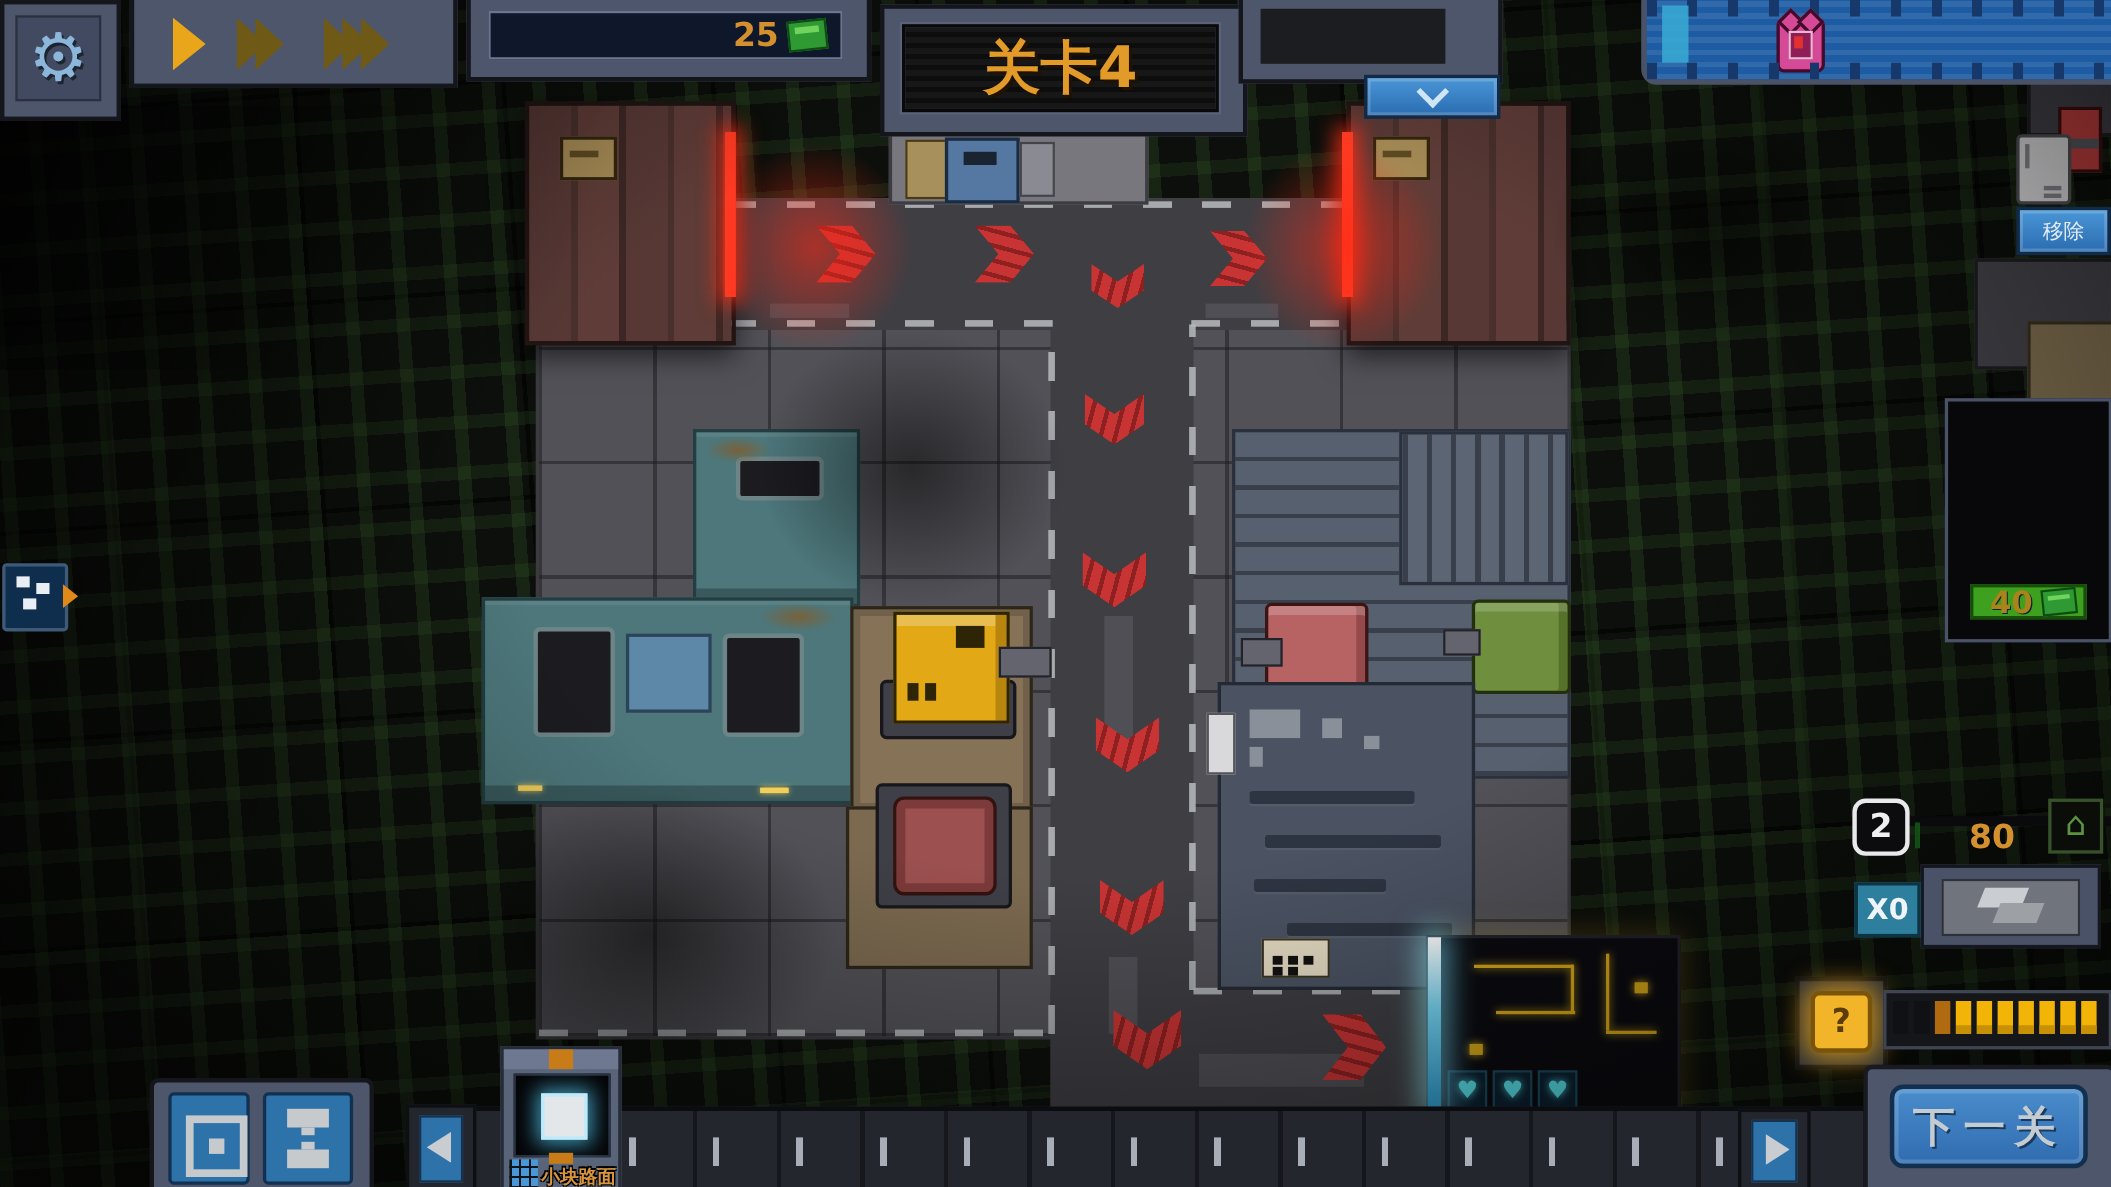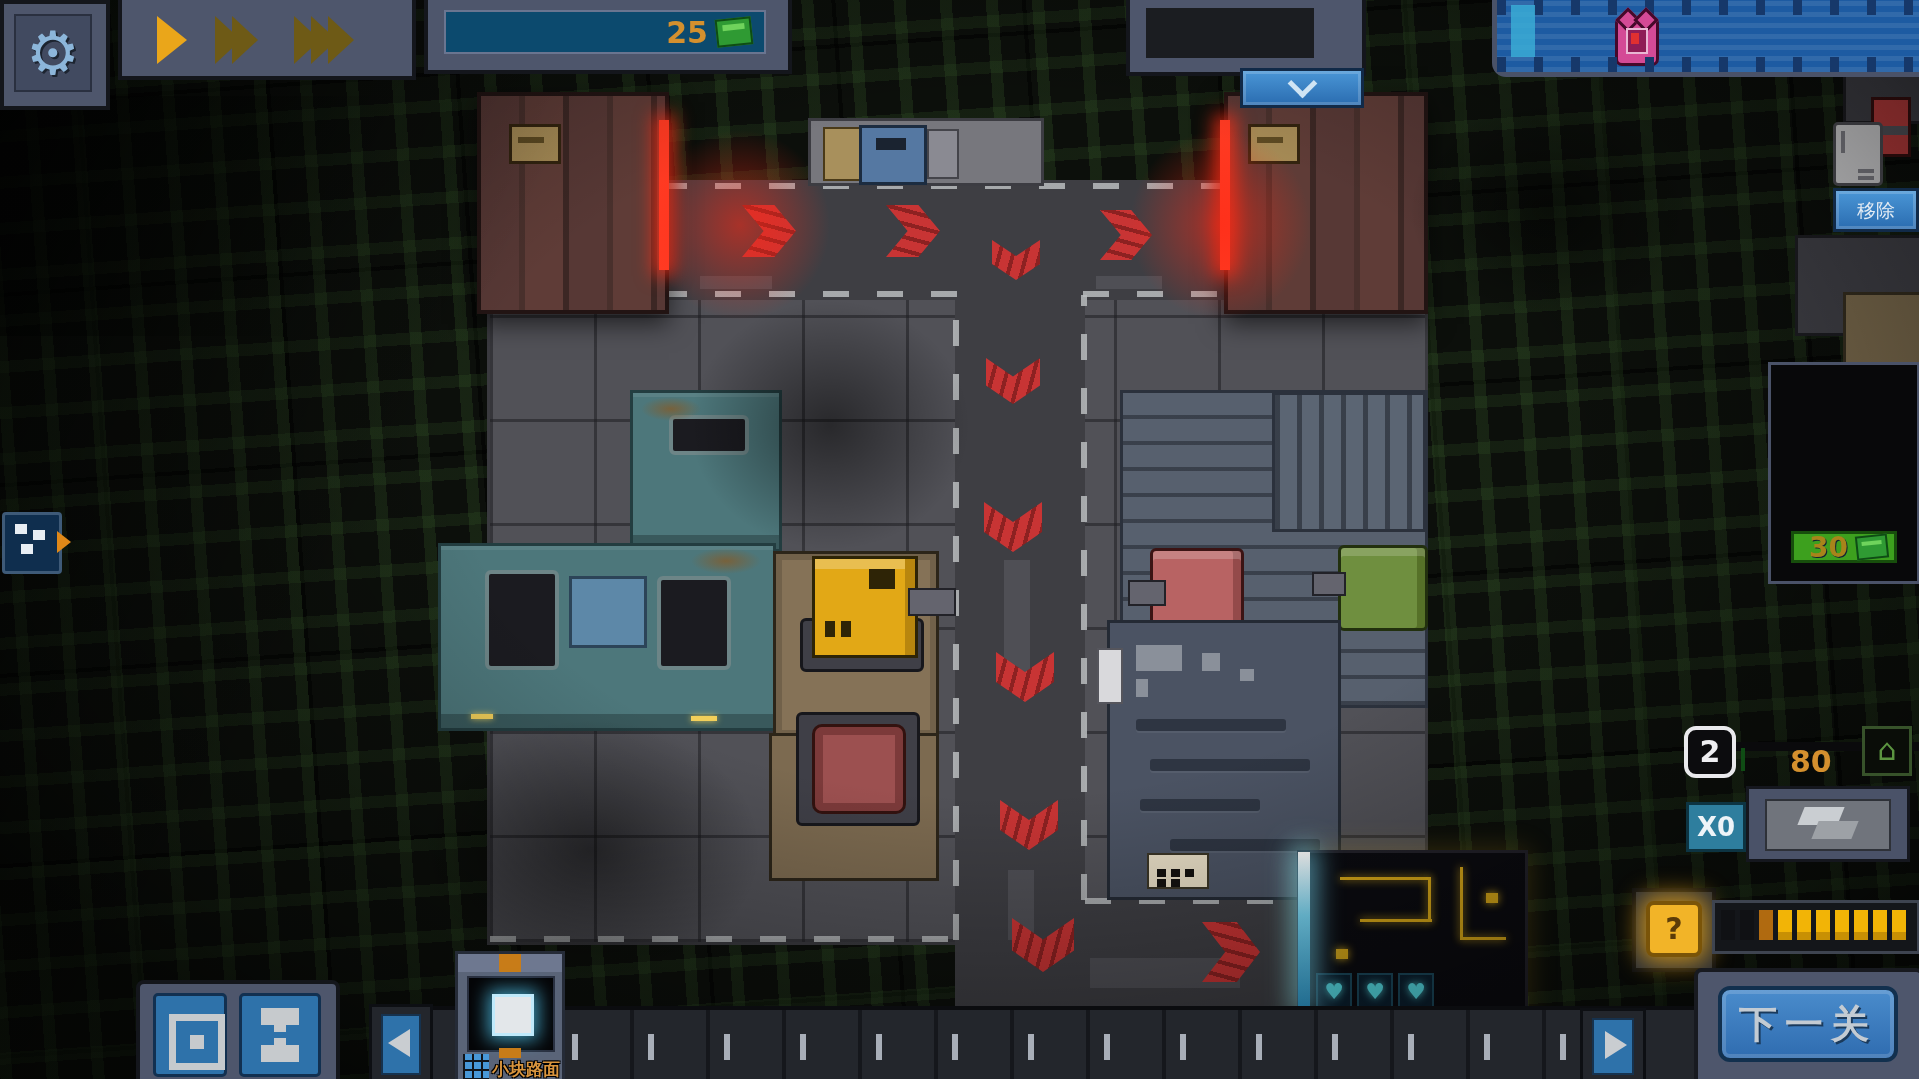--- a/index.html
+++ b/index.html
@@ -85,21 +85,21 @@
   .heart-tile span{color:#58e2ea;font-size:22px;text-shadow:0 0 8px rgba(88,226,234,.9);}
 
   .prop-grey{background:#45454c;border:3px solid #1f1f24;}
   .prop-tan{background:#867454;border:3px solid #3a3222;}
   .fridge{background:#e6e6e8;border:3px solid #55555c;border-radius:5px;}
   .fridge::before{content:"";position:absolute;left:5px;top:6px;width:4px;height:22px;background:#8a8a92;}
   .fridge::after{content:"";position:absolute;right:6px;bottom:10px;width:16px;height:4px;background:#8a8a92;box-shadow:0 7px 0 #8a8a92;}
   .redpack{background:#cc4242;border:3px solid #3c1010;}
   .redpack::after{content:"";position:absolute;left:0;top:26px;width:100%;height:9px;background:#5c5c64;}
   .panel2{background:#4e566c;border:4px solid #14161c;}
-  .inner-dark{background:#0c4a6e;border:2px solid #6a7590;}
+  .inner-dark{background:#0f172a;border:2px solid #6a7590;}
   .scanlines{background:repeating-linear-gradient(0deg,#171717 0 5px,#0d0d0d 5px 10px);border:3px solid #090909;box-shadow:0 0 0 2px #5a637a;}
   .hud-text-orange{color:#d4902e;font-weight:bold;}
   .tri{clip-path:polygon(0 0,100% 50%,0 100%);}
   .gear{color:#8cb6da;font-size:60px;line-height:74px;text-align:center;text-shadow:2px 2px 0 #1c2430;}
   .cash{background:#2f9a33;border:2px solid #0f4c14;position:relative;}
   .cash::before{content:"";position:absolute;left:15%;top:18%;width:70%;height:24%;background:#6fd35c;}
   .blue-btn{background:linear-gradient(#4a96d6,#2a6cb0);border:3px solid #112a48;color:#e4ecf4;
     box-shadow:inset 0 0 0 3px rgba(255,255,255,.18);text-align:center;}
   .chev-glyph{display:inline-block;width:16px;height:16px;border-right:5px solid #cfe4f4;border-bottom:5px solid #cfe4f4;transform:rotate(45deg);}
   .wavebar{background:#1d5ba2;background-image:repeating-linear-gradient(0deg, rgba(255,255,255,.09) 0 5px, transparent 5px 11px);
@@ -341,20 +341,25 @@
 
   
   <div class="abs panel2" style="left:424px;top:-4px;width:360px;height:70px;z-index:10;">
     <div class="abs inner-dark" style="left:16px;top:10px;width:322px;height:44px;display:flex;align-items:center;justify-content:flex-end;gap:8px;padding-right:12px;box-sizing:border-box;">
       <span class="hud-text-orange" style="font-size:30px;">25</span>
       <span class="cash" style="width:32px;height:24px;display:inline-block;transform:rotate(-6deg);"></span>
     </div>
   </div>
 
   
+  <div class="abs panel2" style="left:800px;top:4px;width:326px;height:112px;z-index:10;">
+    <div class="abs scanlines" style="left:16px;top:14px;width:282px;height:74px;display:flex;align-items:center;justify-content:center;">
+      <span style="color:#e29a28;font-size:52px;font-weight:bold;text-shadow:3px 3px 0 #201200;">关卡4</span>
+    </div>
+  </div>
 
   
   <div class="abs panel2" style="left:1126px;top:-4px;width:232px;height:72px;z-index:10;">
     <div class="abs inner-dark" style="left:16px;top:8px;width:168px;height:50px;background:#1b1d21;border:none;"></div>
   </div>
   <div class="abs blue-btn" style="left:1240px;top:68px;width:118px;height:34px;z-index:10;line-height:26px;">
     <span class="chev-glyph" style="margin-top:2px;"></span>
   </div>
 
   
@@ -368,21 +373,21 @@
   </div>
 
   
   <div class="abs blue-btn" style="left:1833px;top:188px;width:80px;height:38px;z-index:10;font-size:19px;line-height:38px;">
     <span>移除</span>
   </div>
 
   
   <div class="abs shopcard" style="left:1768px;top:362px;width:146px;height:216px;z-index:10;">
     <div class="abs pricebar" style="left:20px;top:166px;width:106px;height:32px;padding-right:6px;box-sizing:border-box;">
-      <span class="price-num">30</span>
+      <span class="price-num">40</span>
       <span class="cash" style="width:28px;height:20px;display:inline-block;transform:rotate(-6deg);"></span>
     </div>
   </div>
 
   
   <div class="abs" style="left:1700px;top:742px;width:219px;height:9px;background:#0a0a0c;z-index:9;"></div>
   <div class="abs badge2" style="left:1684px;top:726px;width:44px;height:44px;line-height:44px;z-index:10;">
     <span>2</span>
   </div>
   <span class="abs cash" style="left:1741px;top:750px;width:30px;height:22px;transform:rotate(-8deg);z-index:10;"></span>

